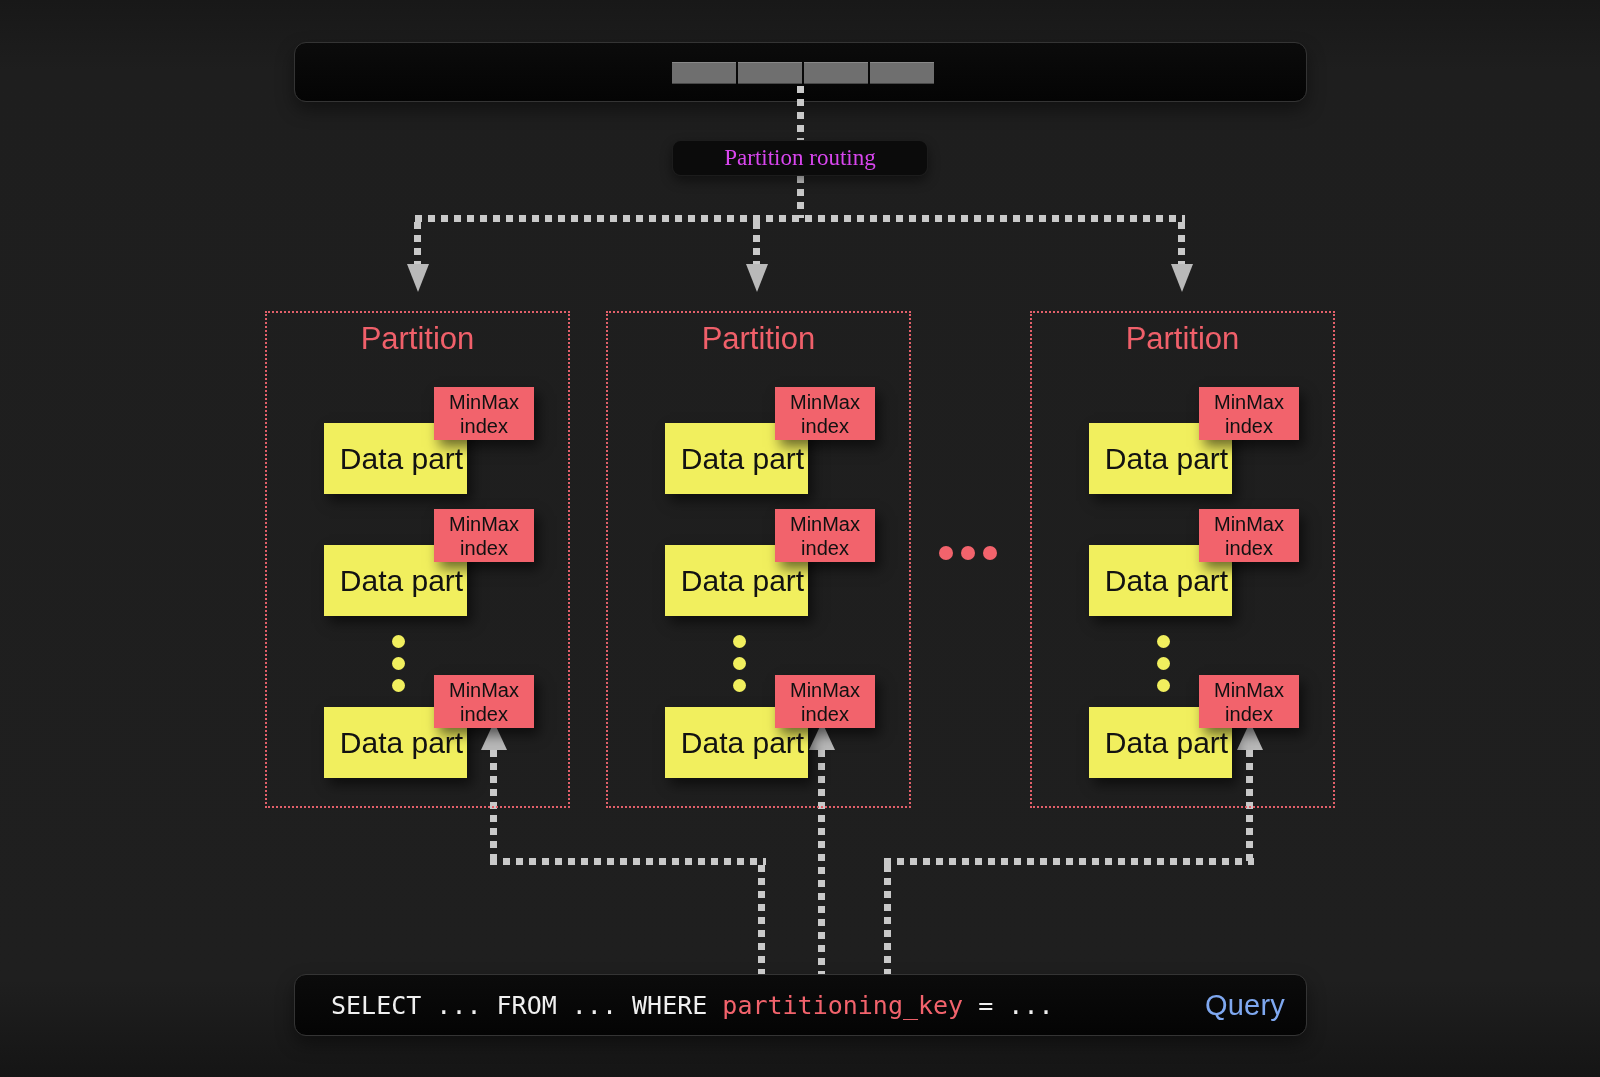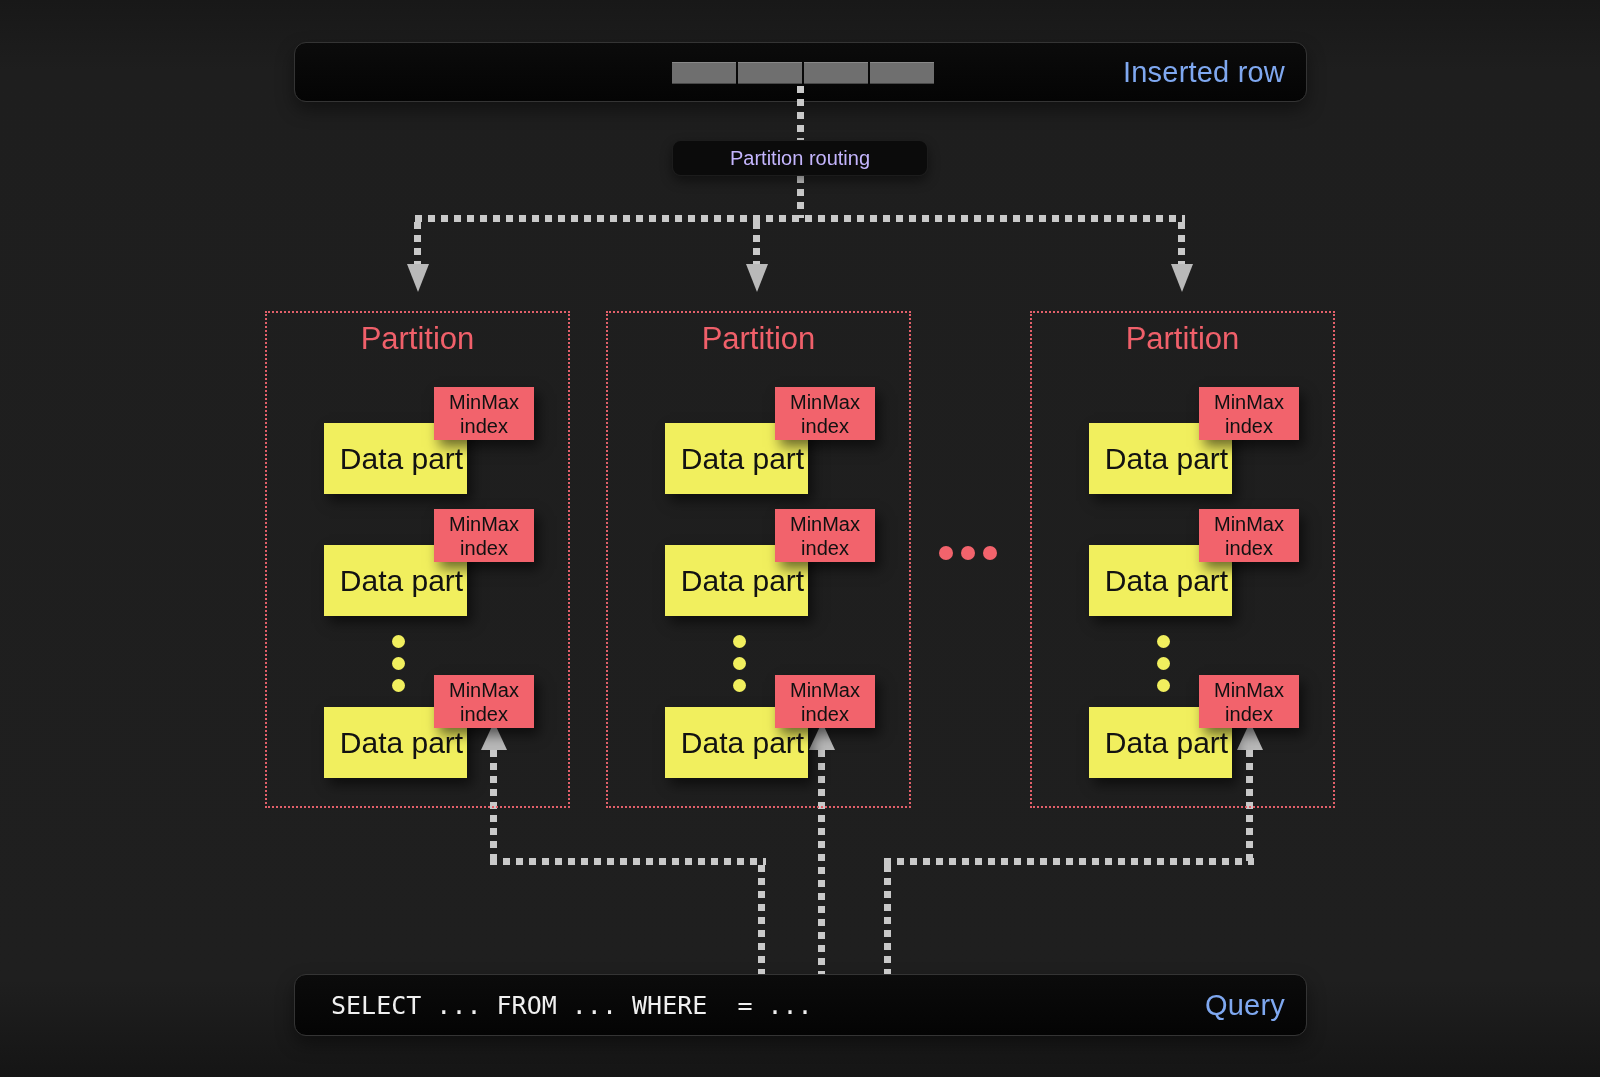--- a/index.html
+++ b/index.html
@@ -54,21 +54,21 @@
   .sql .key{color:var(--red);}
 
   
   .pill{
     position:absolute;width:256px;height:36px;z-index:5;
     background:var(--pill-bg);
     border:1px solid rgba(255,255,255,.07);
     border-radius:9px;
     box-shadow:0 5px 12px rgba(0,0,0,.45);
     display:flex;align-items:center;justify-content:center;
-    color:#c4b5fd;font-size:20px;
+    color:#d946ef;font-size:23px;font-family:Liberation Serif, serif;
   }
   .routing-pill{left:672px;top:140px;}
   .pruning-pill{left:694px;top:898px;}
 
   
   .vdash{position:absolute;width:7px;z-index:1;
     background:repeating-linear-gradient(180deg,var(--line) 0 7px,transparent 7px 13px);}
   .hdash{position:absolute;height:7px;z-index:1;
     background:repeating-linear-gradient(90deg,var(--line) 0 7px,transparent 7px 13px);}
   .arrow-down{position:absolute;width:0;height:0;z-index:2;
@@ -115,21 +115,20 @@
 
 <div class="stage">
 
   <div class="bar top-bar">
     <div class="row-cells">
         <div class="row-cell"></div>
         <div class="row-cell"></div>
         <div class="row-cell"></div>
         <div class="row-cell"></div>
       </div>
-    <span class="bar-label">Inserted row</span>
   </div>
 
   <div class="vdash" style="left:797px;top:86px;height:54px;"></div>
   <div class="pill routing-pill">Partition routing</div>
   <div class="vdash" style="left:797px;top:176px;height:42px;"></div>
   <div class="hdash" style="left:415px;top:215px;width:770px;"></div>
 
   <div class="vdash" style="left:414px;top:222px;height:44px;"></div>
   <div class="vdash" style="left:753px;top:222px;height:44px;"></div>
   <div class="vdash" style="left:1178px;top:222px;height:44px;"></div>
@@ -208,16 +207,16 @@
   <div class="arrow-up" style="left:1237px;top:722px;"></div>
   <div class="vdash" style="left:490px;top:750px;height:112px;"></div>
   <div class="vdash" style="left:818px;top:750px;height:224px;"></div>
   <div class="vdash" style="left:1246px;top:750px;height:112px;"></div>
   <div class="hdash" style="left:490px;top:858px;width:276px;"></div>
   <div class="hdash" style="left:884px;top:858px;width:370px;"></div>
   <div class="vdash" style="left:758px;top:865px;height:109px;"></div>
   <div class="vdash" style="left:884px;top:865px;height:109px;"></div>
 
   <div class="bar query-bar">
-    <div class="sql"><span>SELECT ... FROM ... WHERE </span><span> = ...</span></div>
+    <div class="sql"><span>SELECT ... FROM ... WHERE </span><span class="key">partitioning_key</span><span> = ...</span></div>
     <span class="bar-label">Query</span>
   </div>
 </div>
 
 </body></html>

